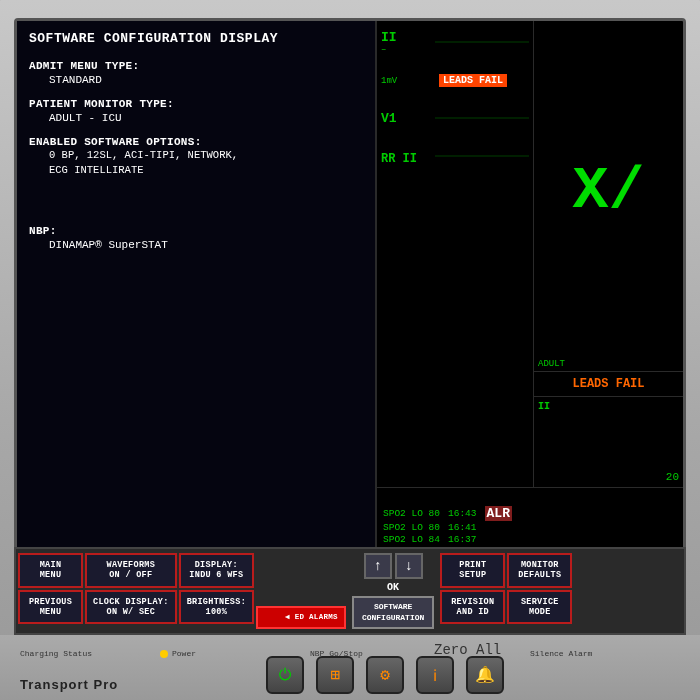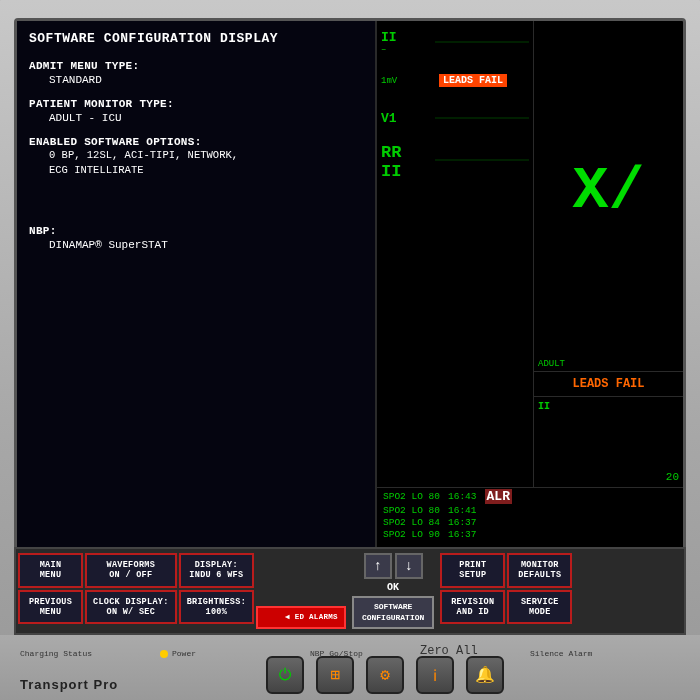--- a/index.html
+++ b/index.html
@@ -233,23 +233,23 @@
       position: absolute;
       bottom: 42px;
       left: 310px;
       color: #333;
       font-size: 8px;
     }
 
     .zero-all {
       position: absolute;
       bottom: 42px;
-      left: 420px;
+      left: 434px;
       color: #333;
-      font-size: 12px;
+      font-size: 14px;
     }
 
     .silence-alarm {
       position: absolute;
       bottom: 42px;
       left: 530px;
       color: #333;
       font-size: 8px;
     }
 
@@ -308,21 +308,21 @@
 
     .wave-content {
       flex: 1;
       height: 35px;
       position: relative;
       overflow: hidden;
     }
 
     .rr-label {
       color: #00cc00;
-      font-size: 17px;
+      font-size: 12px;
       font-weight: bold;
       padding-top: 4px;
     }
 
     
     .screen-content {
       display: flex;
       height: 100%;
     }
 
@@ -402,21 +402,21 @@
       text-align: center;
       padding: 2px 0;
       width: 100%;
     }
 
     .right-bottom-spo2 {
       height: 80px;
       border-top: 1px solid #2a2a2a;
       display: flex;
       flex-direction: column;
-      padding: 1px 6px;
+      padding: 18px 6px;
     }
 
     .spo2-data-rows {
       display: flex;
       flex-direction: column;
       gap: 1px;
     }
 
     .spo2-data-row {
       display: flex;

